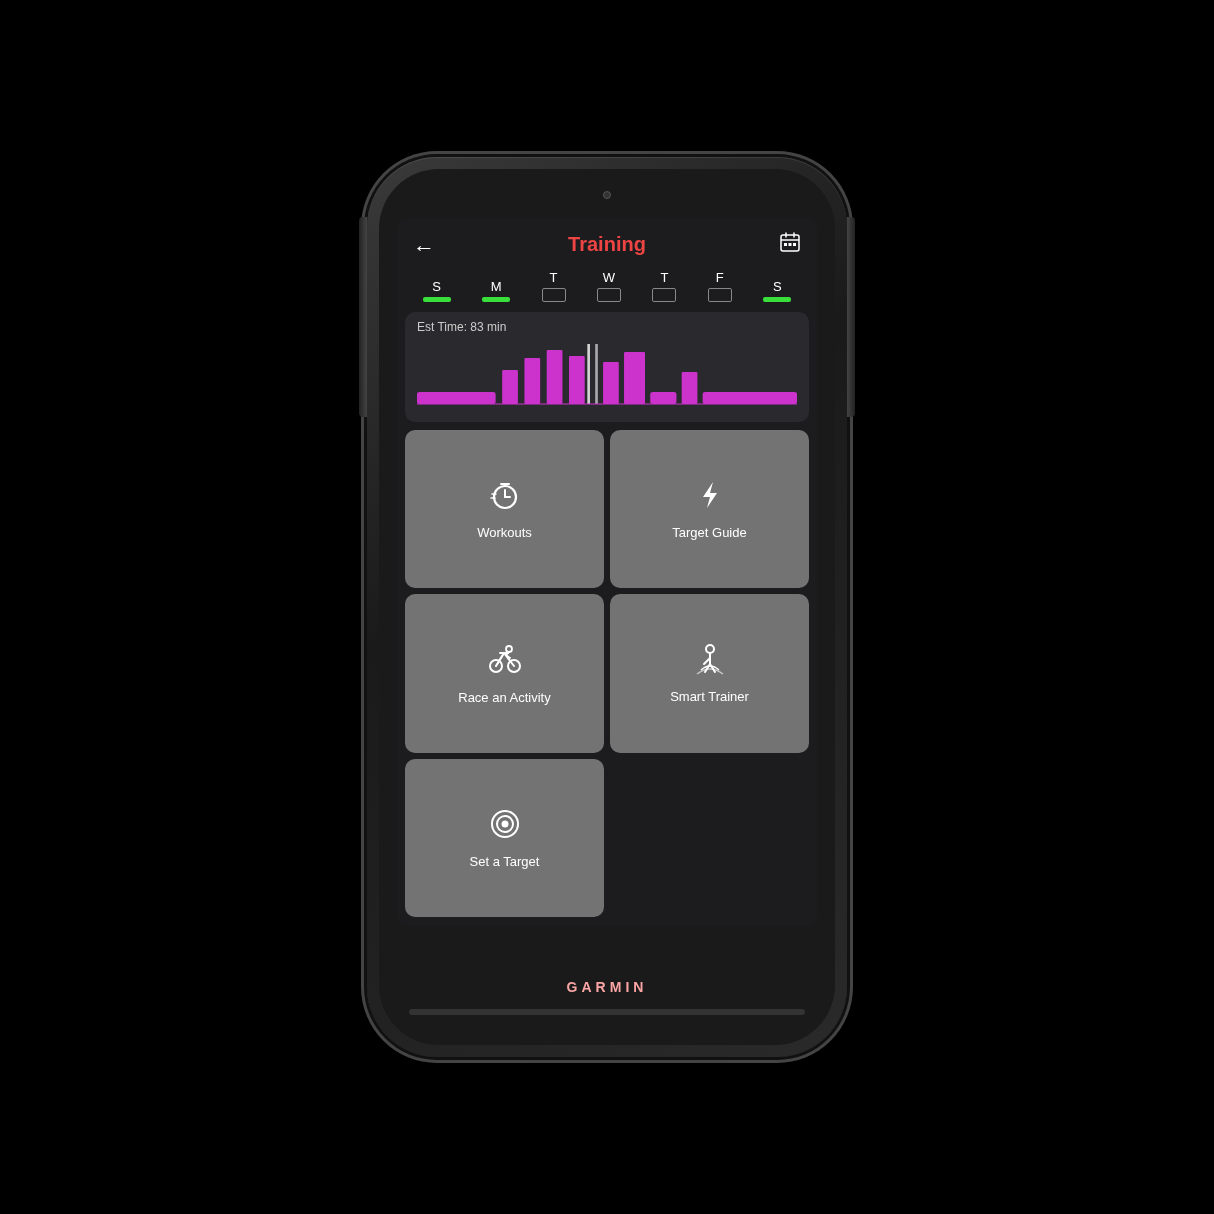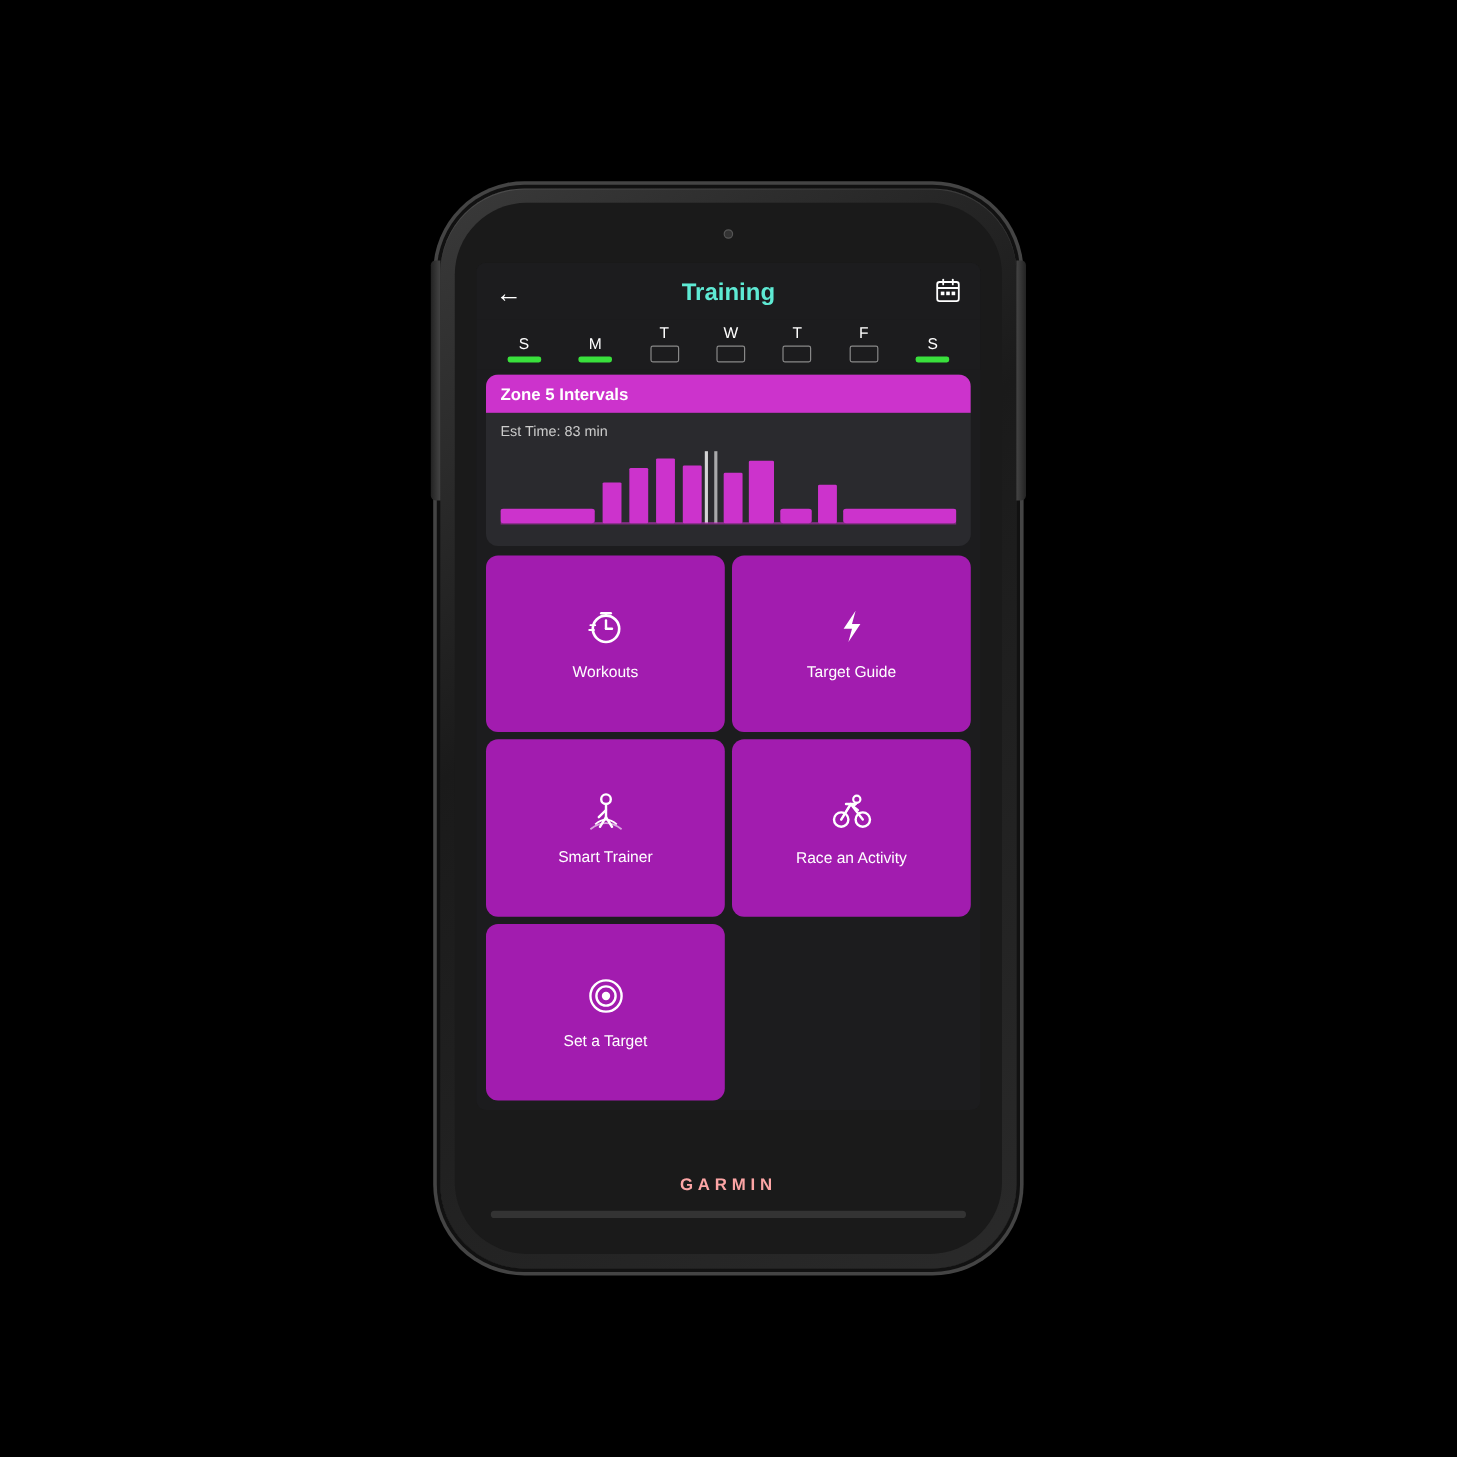--- a/index.html
+++ b/index.html
@@ -94,21 +94,21 @@
       justify-content: space-between;
       padding: 12px 16px 8px;
       background: #1c1c1e;
     }
     .back-arrow {
       color: #fff;
       font-size: 22px;
       cursor: pointer;
     }
     .header-title {
-      color: #5eead4;
+      color: #ef4444;
       font-size: 20px;
       font-weight: 600;
       text-align: right;
     }
     .calendar-icon {
       color: #fff;
       font-size: 18px;
     }
 
     
@@ -170,21 +170,21 @@
 
     
     .grid-buttons {
       display: grid;
       grid-template-columns: 1fr 1fr;
       gap: 6px;
       padding: 0 8px 8px;
       flex: 1;
     }
     .grid-btn {
-      background: #a21caf;
+      background: #737373;
       border-radius: 10px;
       display: flex;
       flex-direction: column;
       align-items: center;
       justify-content: center;
       padding: 14px 8px;
       cursor: pointer;
       gap: 8px;
     }
     .btn-icon {
@@ -281,21 +281,20 @@
           <div class="day-box"></div>
         </div>
 
         <div class="day-col">
           <span class="day-label">S</span>
           <div class="day-bar green"></div>
         </div>
       </div>
 
       <div class="workout-card">
-        <div class="workout-card-title">Zone 5 Intervals</div>
         <div class="workout-card-body">
           <div class="est-time">Est Time: 83 min</div>
           
           <svg width="100%" height="68" viewBox="0 0 290 68" preserveAspectRatio="none">
 
             <rect x="0" y="52" width="60" height="12" fill="#cc33cc" rx="2"></rect>
 
             <rect x="65" y="30" width="12" height="34" fill="#cc33cc" rx="1"></rect>
             <rect x="82" y="18" width="12" height="46" fill="#cc33cc" rx="1"></rect>
             <rect x="99" y="10" width="12" height="54" fill="#cc33cc" rx="1"></rect>
@@ -341,52 +340,52 @@
             <svg width="34" height="34" viewBox="0 0 34 34" fill="none">
               <polygon points="20,4 10,19 17,19 14,30 24,15 17,15" fill="white"></polygon>
             </svg>
           </span>
           <span class="btn-label">Target Guide</span>
         </div>
 
 
         <div class="grid-btn">
           <span class="btn-icon">
-            <svg width="34" height="34" viewBox="0 0 34 34" fill="none">
-
-              <circle cx="17" cy="7" r="4" stroke="white" stroke-width="2" fill="none"></circle>
-              <line x1="17" y1="11" x2="17" y2="22" stroke="white" stroke-width="2"></line>
-              <line x1="17" y1="16" x2="11" y2="22" stroke="white" stroke-width="2" stroke-linecap="round"></line>
-              <line x1="17" y1="22" x2="12" y2="30" stroke="white" stroke-width="2" stroke-linecap="round"></line>
-              <line x1="17" y1="22" x2="22" y2="30" stroke="white" stroke-width="2" stroke-linecap="round"></line>
-
-              <path d="M8 28 Q17 20 26 28" stroke="white" stroke-width="1.5" fill="none"></path>
-              <path d="M4 32 Q17 22 30 32" stroke="white" stroke-width="1.5" fill="none" opacity="0.6"></path>
-            </svg>
-          </span>
-          <span class="btn-label">Smart Trainer</span>
-        </div>
-
-        <div class="grid-btn">
-          <span class="btn-icon">
             <svg width="36" height="36" viewBox="0 0 36 36" fill="none">
 
               <circle cx="9" cy="25" r="6" stroke="white" stroke-width="2" fill="none"></circle>
               <circle cx="27" cy="25" r="6" stroke="white" stroke-width="2" fill="none"></circle>
               <line x1="9" y1="25" x2="17" y2="12" stroke="white" stroke-width="2" stroke-linecap="round"></line>
               <line x1="17" y1="12" x2="27" y2="25" stroke="white" stroke-width="2" stroke-linecap="round"></line>
               <line x1="17" y1="12" x2="9" y2="25" stroke="white" stroke-width="1.5" stroke-linecap="round"></line>
               <line x1="13" y1="12" x2="21" y2="12" stroke="white" stroke-width="2" stroke-linecap="round"></line>
 
               <circle cx="22" cy="8" r="3" stroke="white" stroke-width="1.8" fill="none"></circle>
               <line x1="22" y1="11" x2="19" y2="14" stroke="white" stroke-width="1.8" stroke-linecap="round"></line>
               <line x1="19" y1="14" x2="23" y2="17" stroke="white" stroke-width="1.8" stroke-linecap="round"></line>
             </svg>
           </span>
           <span class="btn-label">Race an Activity</span>
+        </div>
+
+        <div class="grid-btn">
+          <span class="btn-icon">
+            <svg width="34" height="34" viewBox="0 0 34 34" fill="none">
+
+              <circle cx="17" cy="7" r="4" stroke="white" stroke-width="2" fill="none"></circle>
+              <line x1="17" y1="11" x2="17" y2="22" stroke="white" stroke-width="2"></line>
+              <line x1="17" y1="16" x2="11" y2="22" stroke="white" stroke-width="2" stroke-linecap="round"></line>
+              <line x1="17" y1="22" x2="12" y2="30" stroke="white" stroke-width="2" stroke-linecap="round"></line>
+              <line x1="17" y1="22" x2="22" y2="30" stroke="white" stroke-width="2" stroke-linecap="round"></line>
+
+              <path d="M8 28 Q17 20 26 28" stroke="white" stroke-width="1.5" fill="none"></path>
+              <path d="M4 32 Q17 22 30 32" stroke="white" stroke-width="1.5" fill="none" opacity="0.6"></path>
+            </svg>
+          </span>
+          <span class="btn-label">Smart Trainer</span>
         </div>
 
         <div class="grid-btn">
           <span class="btn-icon">
             <svg width="34" height="34" viewBox="0 0 34 34" fill="none">
               <circle cx="17" cy="17" r="13" stroke="white" stroke-width="2" fill="none"></circle>
               <circle cx="17" cy="17" r="8" stroke="white" stroke-width="2" fill="none"></circle>
               <circle cx="17" cy="17" r="3.5" fill="white"></circle>
             </svg>
           </span>

